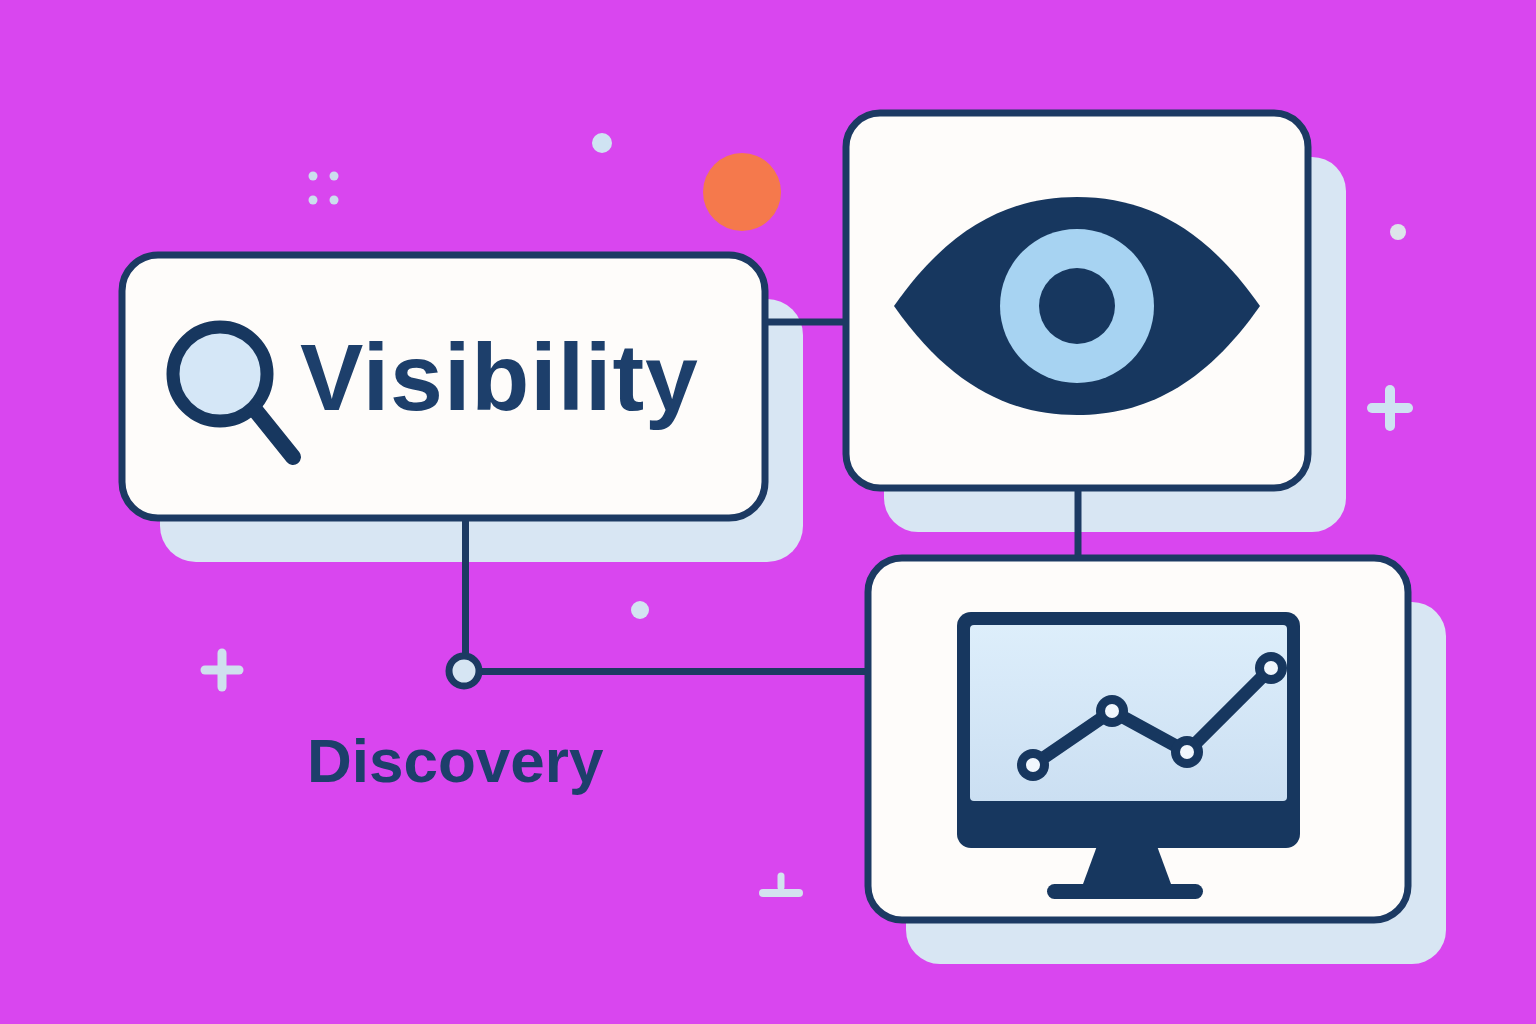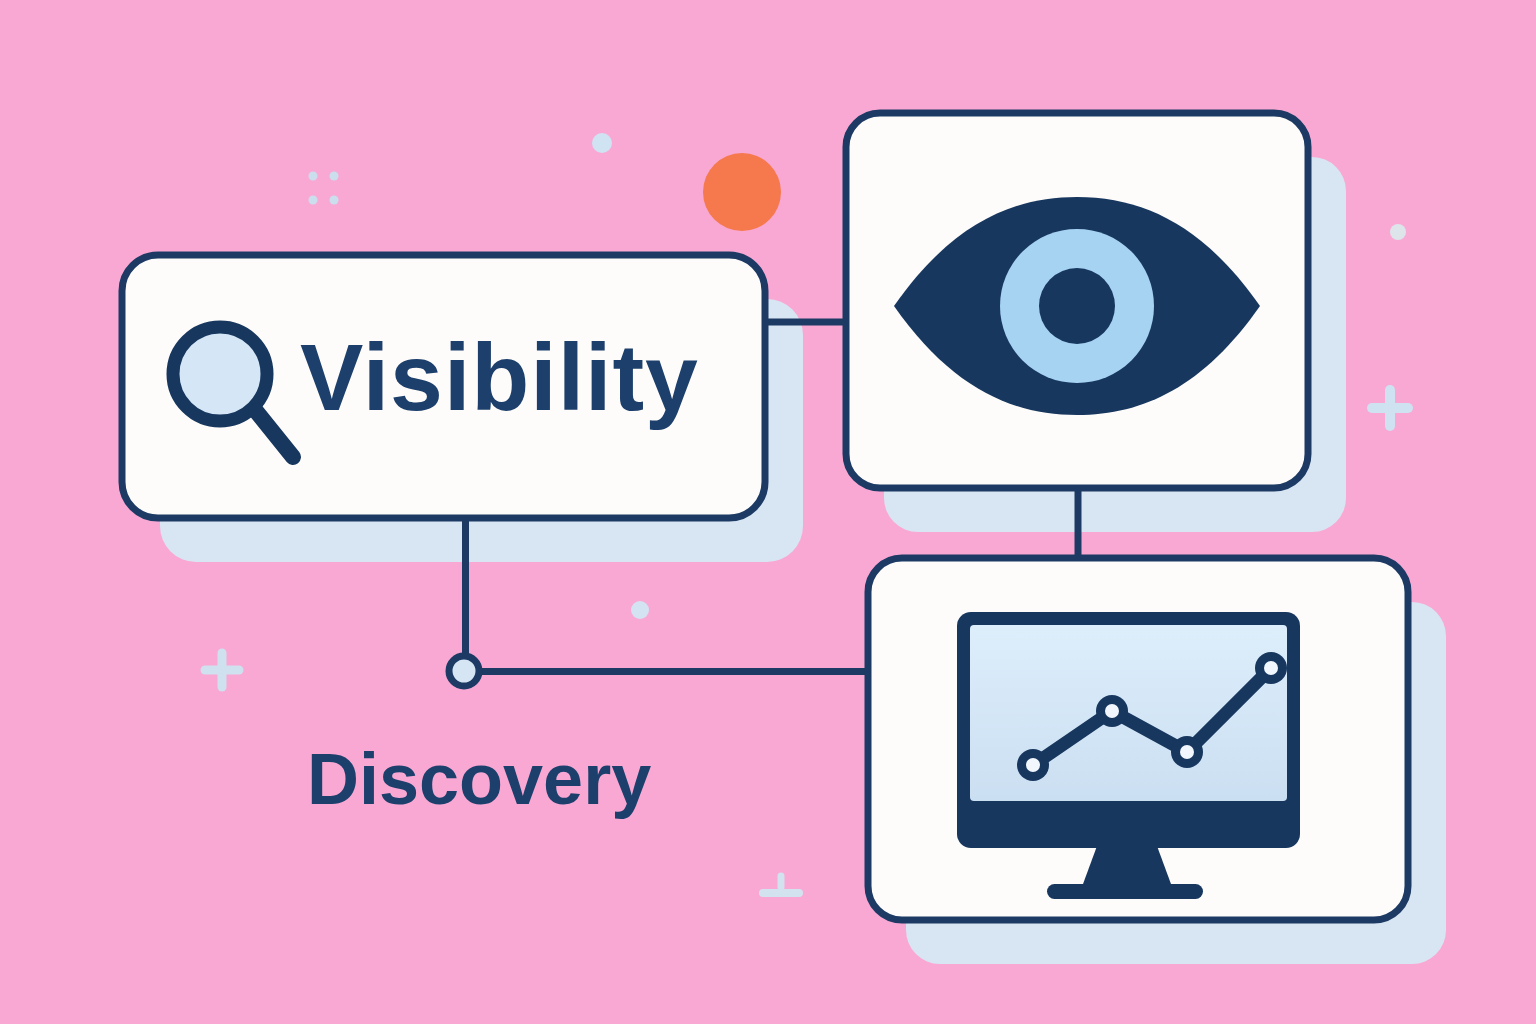--- a/index.html
+++ b/index.html
@@ -1,41 +1,40 @@
 <!DOCTYPE html>
 <html><head>
 <meta charset="utf-8">
 <style>
   html,body{margin:0;padding:0;background:#e8e8e8;}
   .canvas{
     position:relative;
     width:1536px;height:1024px;
-    background:#f9a8d4;
+    background:#d946ef;
     overflow:hidden;
     font-family:"Liberation Sans", sans-serif;
   }
   .scene{position:absolute;left:0;top:0;width:1536px;height:1024px;display:block;}
   .label{
     position:absolute;
     color:#1d3f6b;
     font-weight:700;
     line-height:1;
     white-space:nowrap;
     user-select:none;
   }
   .label-visibility{
     left:300px;top:330px;
     font-size:95px;
     letter-spacing:1px;
   }
   .label-discovery{
     left:307px;top:730px;
-    font-size:72px;
+    font-size:62px;
     letter-spacing:0px;
-    margin-top:13px;
   }
 </style>
 </head>
 <body>
 
 <div class="canvas">
 
   <svg class="scene" viewBox="0 0 1536 1024" xmlns="http://www.w3.org/2000/svg">
 
     <defs>

